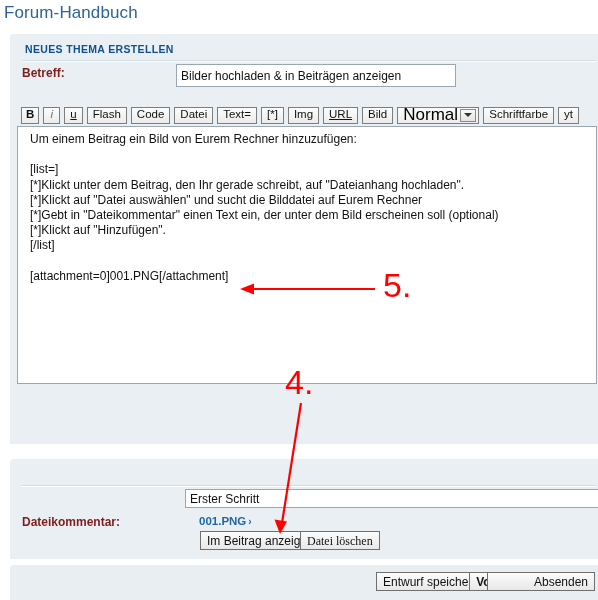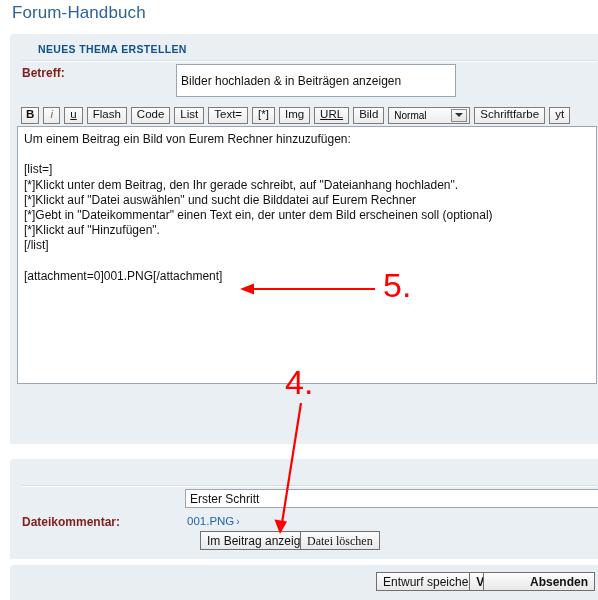--- a/index.html
+++ b/index.html
@@ -13,21 +13,21 @@
     font-family: "Liberation Sans", sans-serif;
     font-size: 12px;
     color: #000000;
     overflow: hidden;
     position: relative;
   }
 
   
   #page-title {
     position: absolute;
-    left: 12px;
+    left: 4px;
     top: 3px;
     font-size: 17px;
     color: #2f6496;
     font-weight: normal;
     letter-spacing: 0.1px;
     white-space: nowrap;
   }
 
   
   .panel {
@@ -36,21 +36,21 @@
     right: -6px;
     background: #eaeff3;
     border-radius: 4px 4px 0 0;
   }
   #panel-topic   { top: 34px;  height: 410px; }
   #panel-files   { top: 459px; height: 100px; }
   #panel-actions { top: 565px; height: 40px; background: #e9eef3; border-radius: 4px; }
 
   .panel-header {
     position: absolute;
-    left: 28px;
+    left: 15px;
     top: 9px;
     font-size: 10.5px;
     font-weight: bold;
     color: #10508f;
     letter-spacing: 0.35px;
     white-space: nowrap;
   }
   .panel-rule {
     position: absolute;
     left: 12px;
@@ -81,21 +81,21 @@
     background: #ffffff;
     border: 1px solid #9aa6b2;
     padding: 2px 4px;
     box-sizing: border-box;
     outline: none;
   }
   #input-betreff {
     left: 176px;
     top: 64px;
     width: 280px;
-    height: 33px;
+    height: 23px;
   }
   #input-dateikommentar {
     left: 185px;
     top: 489px;
     width: 430px;
     height: 19px;
   }
 
   
   #bbcode-toolbar {
@@ -129,21 +129,21 @@
   .tb-btn.url { text-decoration: underline; text-align: right; }
 
   #tb-select {
     display: inline-flex;
     align-items: center;
     height: 17px;
     width: 82px;
     box-sizing: border-box;
     background: linear-gradient(#fdfdfd, #ececec);
     border: 1px solid #7d7d7d;
-    font-size: 10px;
+    font-size: 17px;
     position: relative;
     padding-left: 5px;
     cursor: default;
   }
   #tb-select .sel-arrow {
     position: absolute;
     right: 2px;
     top: 1px;
     width: 16px;
     height: 13px;
@@ -168,35 +168,35 @@
     top: 126px;
     width: 580px;
     height: 258px;
     box-sizing: border-box;
     background: #ffffff;
     border: 1px solid #9aa6b2;
     font-family: "Liberation Sans", sans-serif;
     font-size: 12px;
     line-height: 15.2px;
     color: #111111;
-    padding: 5px 6px;
+    padding: 5px 12px;
     resize: none;
     outline: none;
     overflow: hidden;
     white-space: pre;
   }
 
   
   #attachment-link {
     position: absolute;
-    left: 187px;
+    left: 199px;
     top: 515px;
     font-size: 11.5px;
     color: #1f66a8;
-    font-weight: normal;
+    font-weight: bold;
     white-space: nowrap;
     cursor: pointer;
   }
   #attachment-link .chev {
     font-size: 10px;
     margin-left: 2px;
   }
 
   
   .form-btn {
@@ -214,21 +214,21 @@
     color: #111;
     line-height: 1;
     white-space: nowrap;
     cursor: default;
   }
   #btn-show-in-post { left: 200px; top: 531px; }
   #btn-delete-file  { left: 300px; top: 531px; font-family: Liberation Serif, serif; }
 
   #btn-save-draft { right: 112px; top: 572px; }
   #btn-preview    { right: 61px;  top: 572px; font-weight: bold; }
-  #btn-submit     { right: 3px;   top: 572px; font-weight: bold; padding-left: 46px; }
+  #btn-submit     { right: 3px;   top: 572px; font-weight: normal; padding-left: 46px; }
 
   
   .annot-num {
     position: absolute;
     color: #ff0000;
     font-family: "Liberation Sans", sans-serif;
     font-weight: normal;
     font-size: 34px;
     line-height: 1;
     user-select: none;
@@ -257,21 +257,21 @@
 
 <div class="field-label" id="label-betreff">Betreff:</div>
 <input class="text-input" id="input-betreff" type="text" value="Bilder hochladen &amp; in Beiträgen anzeigen" style="">
 
 <div id="bbcode-toolbar">
   <span class="tb-btn b">B</span>
   <span class="tb-btn i">i</span>
   <span class="tb-btn u">u</span>
   <span class="tb-btn">Flash</span>
   <span class="tb-btn">Code</span>
-  <span class="tb-btn">List</span>
+  <span class="tb-btn">Datei</span>
   <span class="tb-btn">Text=</span>
   <span class="tb-btn">[*]</span>
   <span class="tb-btn">Img</span>
   <span class="tb-btn url">URL</span>
   <span class="tb-btn">Bild</span>
   <span id="tb-select">
     <span>Normal</span>
     <span class="sel-arrow"></span>
   </span>
   <span class="tb-btn">Schriftfarbe</span>

